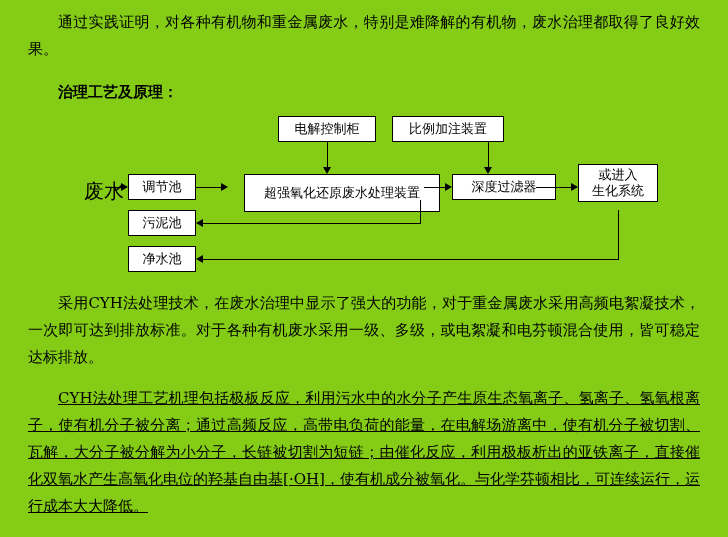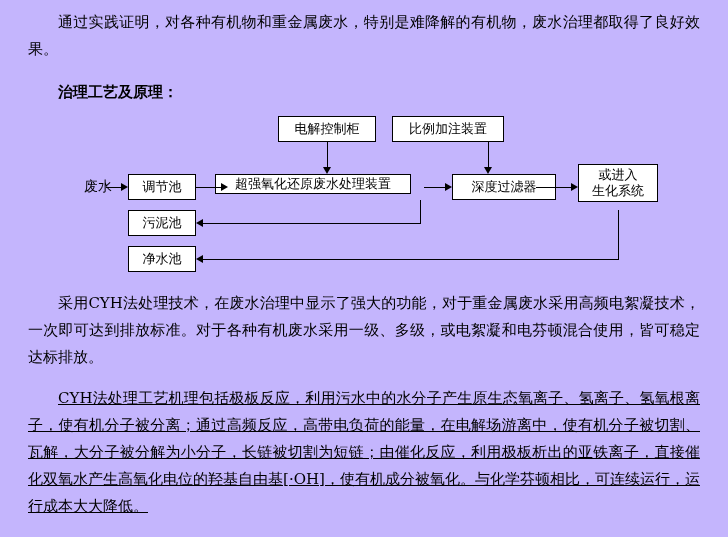--- a/index.html
+++ b/index.html
@@ -1,17 +1,17 @@
 <!DOCTYPE html>
 <html><head>
 <meta charset="utf-8">
 <style>
   html,body{margin:0;padding:0;background:#fff;}
   .page{
-    width:728px;height:537px;background:#c4b5fd;color:#000;
+    width:728px;height:537px;background:#84cc16;color:#000;
     font-family:"DejaVu Serif","Liberation Serif",serif;
     position:relative;overflow:hidden;
   }
   .para{
     margin:0 28px;font-size:15px;line-height:27px;
     text-indent:2em;text-align:justify;
   }
   .para.first{padding-top:9px;}
   .heading{
     margin:16px 28px 0;font-size:15px;line-height:27px;
@@ -20,21 +20,21 @@
   .diagram{
     position:relative;height:180px;margin-top:4px;
   }
   .dbox{
     position:absolute;border:1px solid #000;background:#fff;
     font-size:13px;line-height:16px;
     display:flex;flex-direction:column;align-items:center;justify-content:center;
     text-align:center;box-sizing:border-box;white-space:nowrap;
   }
   .src-label{
-    position:absolute;left:84px;top:68px;font-size:14px;
+    position:absolute;left:84px;top:68px;font-size:20px;
   }
   .hline{position:absolute;height:1px;background:#000;}
   .vline{position:absolute;width:1px;background:#000;}
   .arr{position:absolute;width:0;height:0;}
   .arr-right{border-top:4px solid transparent;border-bottom:4px solid transparent;border-left:7px solid #000;}
   .arr-left{border-top:4px solid transparent;border-bottom:4px solid transparent;border-right:7px solid #000;}
   .arr-down{border-left:4px solid transparent;border-right:4px solid transparent;border-top:7px solid #000;}
   .p2{}
   .p3{margin-top:14px;text-decoration:underline;}
 </style>
@@ -48,21 +48,21 @@
   <p class="heading">治理工艺及原理：</p>
 
   <div class="diagram">
 
     <span class="src-label">废水</span>
 
     <div class="dbox" style="left:278px;top:6px;width:98px;height:26px">电解控制柜</div>
     <div class="dbox" style="left:128px;top:64px;width:68px;height:26px">调节池</div>
 
     <div class="dbox" style="left:392px;top:6px;width:112px;height:26px">比例加注装置</div>
-    <div class="dbox" style="left:215px;top:64px;width:196px;height:20px">超强氧化还原废水处理装置</div>
+    <div class="dbox" style="left:244px;top:64px;width:196px;height:38px">超强氧化还原废水处理装置</div>
     <div class="dbox" style="left:452px;top:64px;width:104px;height:26px">深度过滤器</div>
     <div class="dbox" style="left:578px;top:54px;width:80px;height:38px">
       <span>或进入</span>
       <span>生化系统</span>
     </div>
 
     <div class="dbox" style="left:128px;top:100px;width:68px;height:26px">污泥池</div>
     <div class="dbox" style="left:128px;top:136px;width:68px;height:26px">净水池</div>
 
     <div class="hline" style="left:106px;top:77px;width:16px"></div>

